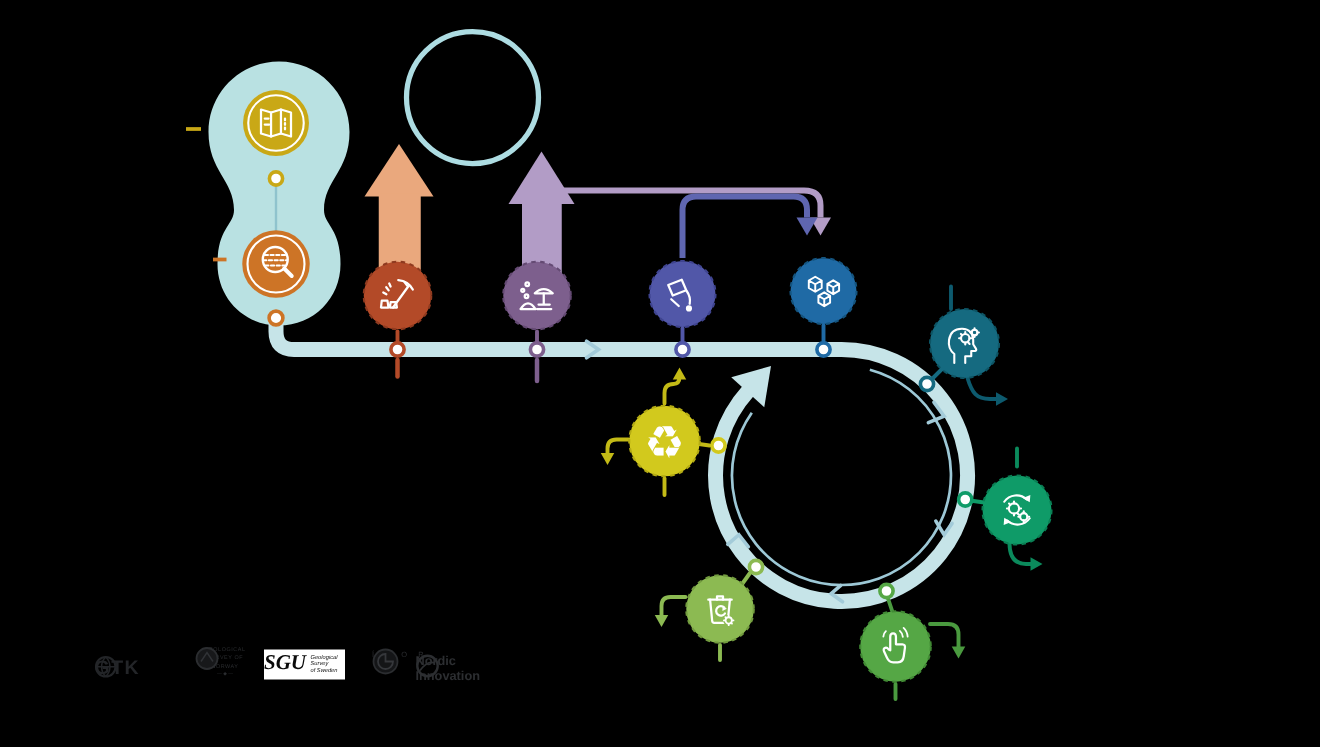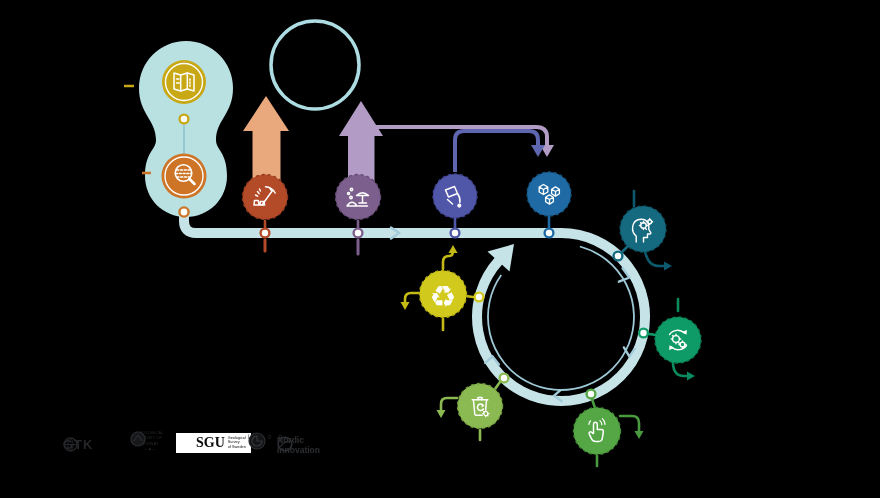--- a/index.html
+++ b/index.html
@@ -5,21 +5,21 @@
   html,body{margin:0;padding:0;background:#000;}
   .stage{position:relative;width:880px;height:498px;background:#000;overflow:hidden;
          font-family:"Liberation Sans", sans-serif;}
   .stage svg{position:absolute;left:0;top:0;}
   .logos{position:absolute;left:0;top:0;width:880px;height:498px;pointer-events:none;}
   .logo{position:absolute;display:flex;align-items:center;gap:4px;color:#26282b;}
   .logo-col{display:flex;flex-direction:column;align-items:center;gap:1px;}
   .gtk-text{font-weight:bold;font-size:13px;letter-spacing:1px;color:#232528;}
   .ngu-line{font-size:3.6px;letter-spacing:.4px;color:#2a2c2f;text-transform:uppercase;line-height:4.4px;}
   .ngu-mark{font-size:3.2px;color:#2a2c2f;}
-  .sgu-box{background:#ffffff;display:flex;align-items:center;gap:3px;padding:1px 5px 2px 20px;height:17px;}
+  .sgu-box{background:#ffffff;display:flex;align-items:center;gap:3px;padding:1px 5px 2px 0;height:17px;font-style:italic;}
   .sgu-text{font-family:"Liberation Serif", serif;font-weight:bold;font-size:14px;color:#0a0a0a;}
   .sgu-sub{display:flex;flex-direction:column;justify-content:center;}
   .sgu-sub span{font-size:3.8px;line-height:4.4px;color:#111;}
   .isor-letters{font-size:5px;letter-spacing:3px;color:#2b2d30;margin-top:2px;}
   .nordic-text{display:flex;flex-direction:column;}
   .nordic-text span{font-weight:bold;font-size:8.5px;line-height:9.5px;color:#2c2e31;}
 </style>
 </head>
 <body>
 

